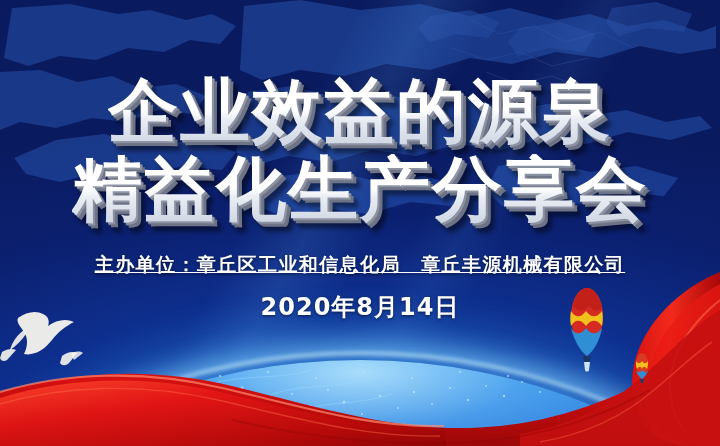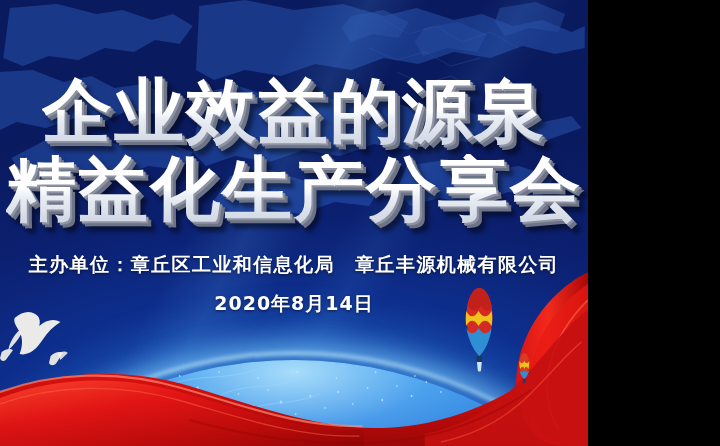--- a/index.html
+++ b/index.html
@@ -3,21 +3,21 @@
 <meta charset="utf-8">
 <title>Banner</title>
 <style>
   html, body {
     margin: 0;
     padding: 0;
     background: #000;
   }
   #banner {
     position: relative;
-    width: 588px;
+    width: 720px;
     height: 446px;
     overflow: hidden;
     font-family: "DejaVu Sans", "Liberation Sans", sans-serif;
     background: #0b2475;
   }
 
   
   .layer { position: absolute; inset: 0; }
 
   .bg-base {
@@ -116,24 +116,25 @@
   .title-2 { margin-top: 8px; font-size: 70px; }
 
   .subtitle {
     margin-top: 28px;
     font-size: 19px;
     font-weight: 700;
     color: #ffffff;
     letter-spacing: 1.4px;
     white-space: nowrap;
     text-shadow: 0 1px 3px rgba(0,0,0,0.55);
+    text-decoration: underline;
   }
   .event-date {
     margin-top: 13px;
-    font-size: 19px;
+    font-size: 24px;
     font-weight: 700;
     color: #ffffff;
     letter-spacing: 1px;
     white-space: nowrap;
     text-shadow: 0 1px 3px rgba(0,0,0,0.55);
   }
 </style>
 </head>
 <body>
 

